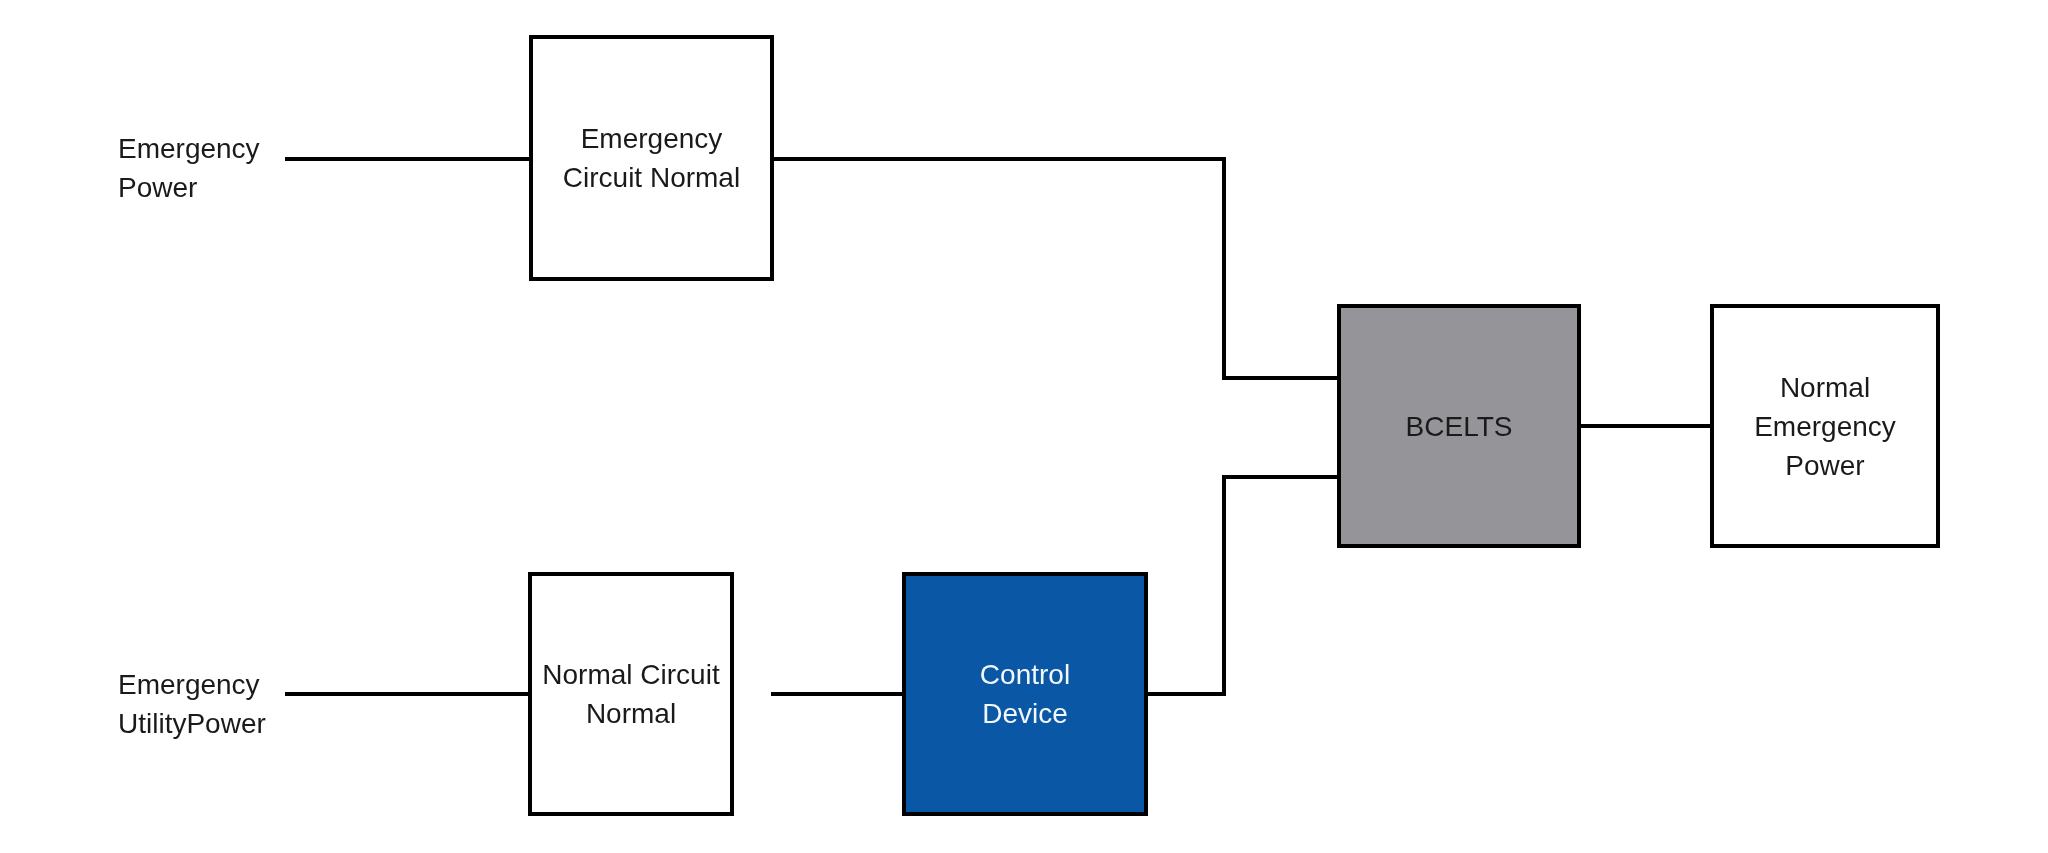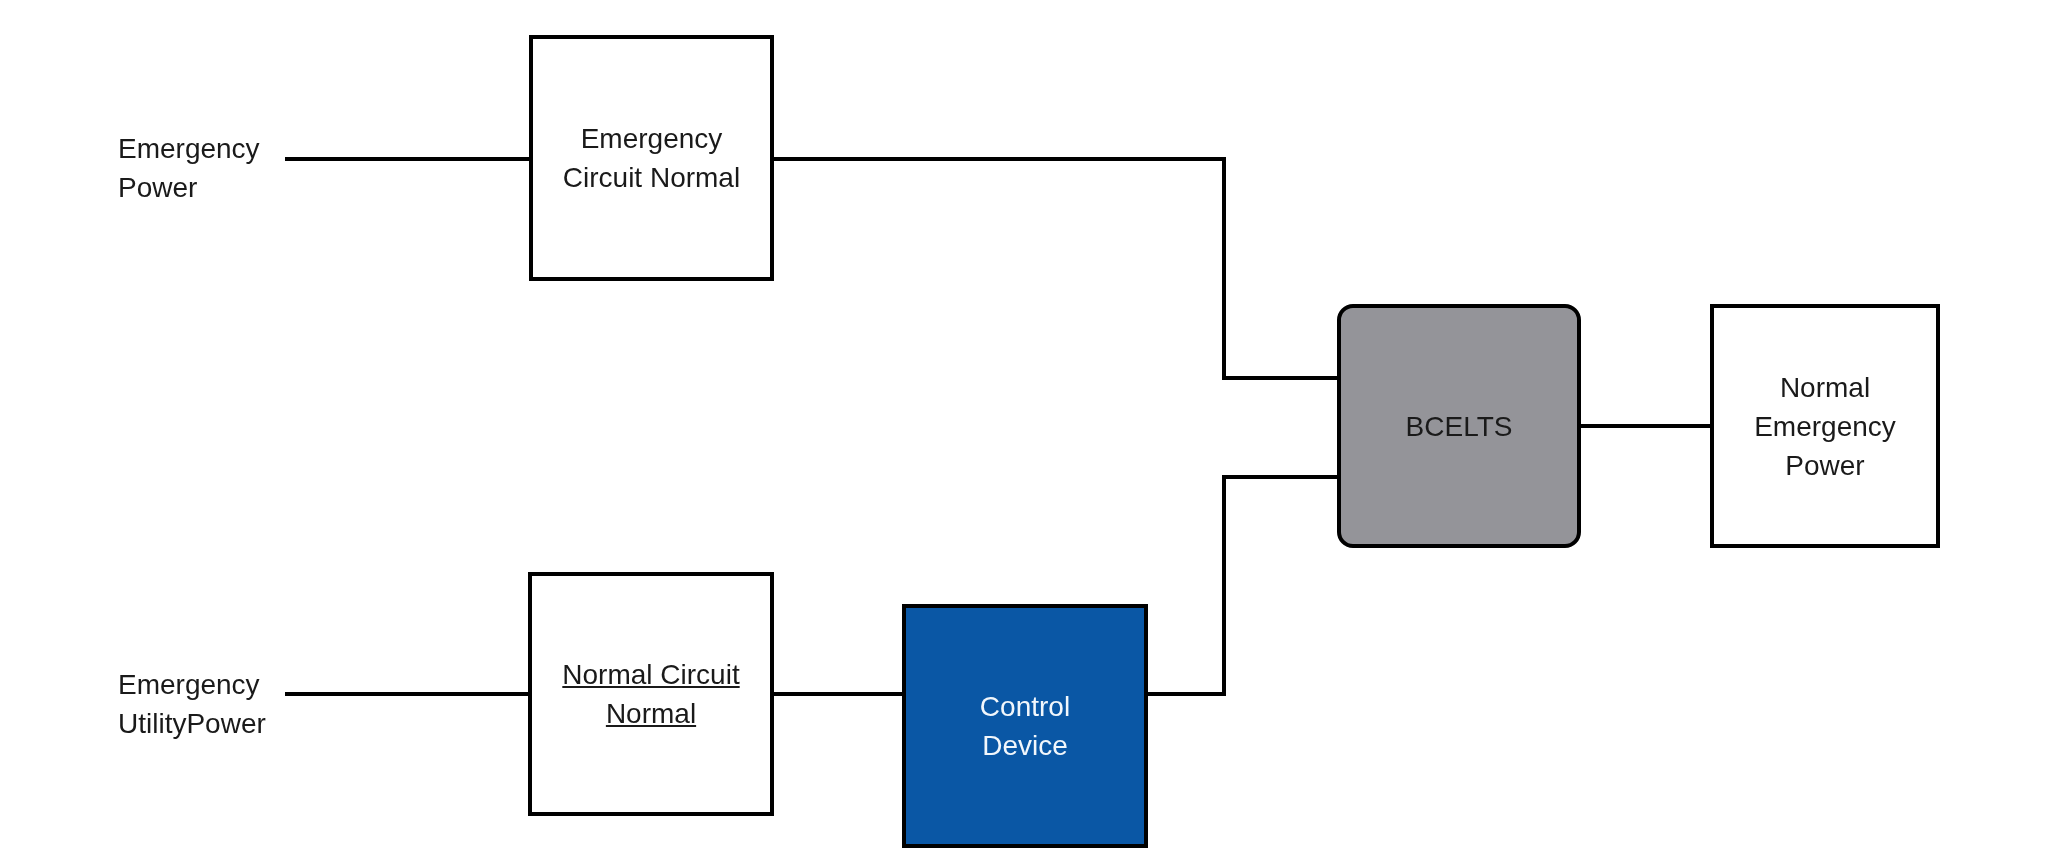--- a/index.html
+++ b/index.html
@@ -57,29 +57,29 @@
     background: var(--box-fill-white);
     display: flex;
     flex-direction: column;
     align-items: center;
     justify-content: center;
     text-align: center;
     font-size: 28px;
     line-height: 39px;
     color: var(--text);
   }
-  .node.gray  { background: var(--bcelts-fill); border-radius: 16px; }
+  .node.gray  { background: var(--bcelts-fill); }
   .node.blue  { background: var(--control-device-fill); color: var(--control-device-text); }
 
   
   #label-emergency-power          { left: 118px; top: 129px; }
   #label-emergency-utility-power  { left: 118px; top: 665px; }
   #node-emergency-circuit-panel   { left: 529px;  top: 35px;  width: 245px; height: 246px; }
-  #node-normal-circuit-panel      { left: 528px;  top: 572px; width: 246px; height: 244px; text-decoration: underline; }
-  #node-control-device            { left: 902px;  top: 604px; width: 246px; height: 244px; }
+  #node-normal-circuit-panel      { left: 528px;  top: 572px; width: 206px; height: 244px; }
+  #node-control-device            { left: 902px;  top: 572px; width: 246px; height: 244px; }
   #node-bcelts                    { left: 1337px; top: 304px; width: 244px; height: 244px; }
   #node-normal-emergency-load     { left: 1710px; top: 304px; width: 230px; height: 244px; }
 </style>
 </head>
 <body>
 
 <div class="canvas">
 
   <svg class="connectors" viewBox="0 0 2048 853" xmlns="http://www.w3.org/2000/svg">
     <polyline points="285,159 531,159"></polyline>

